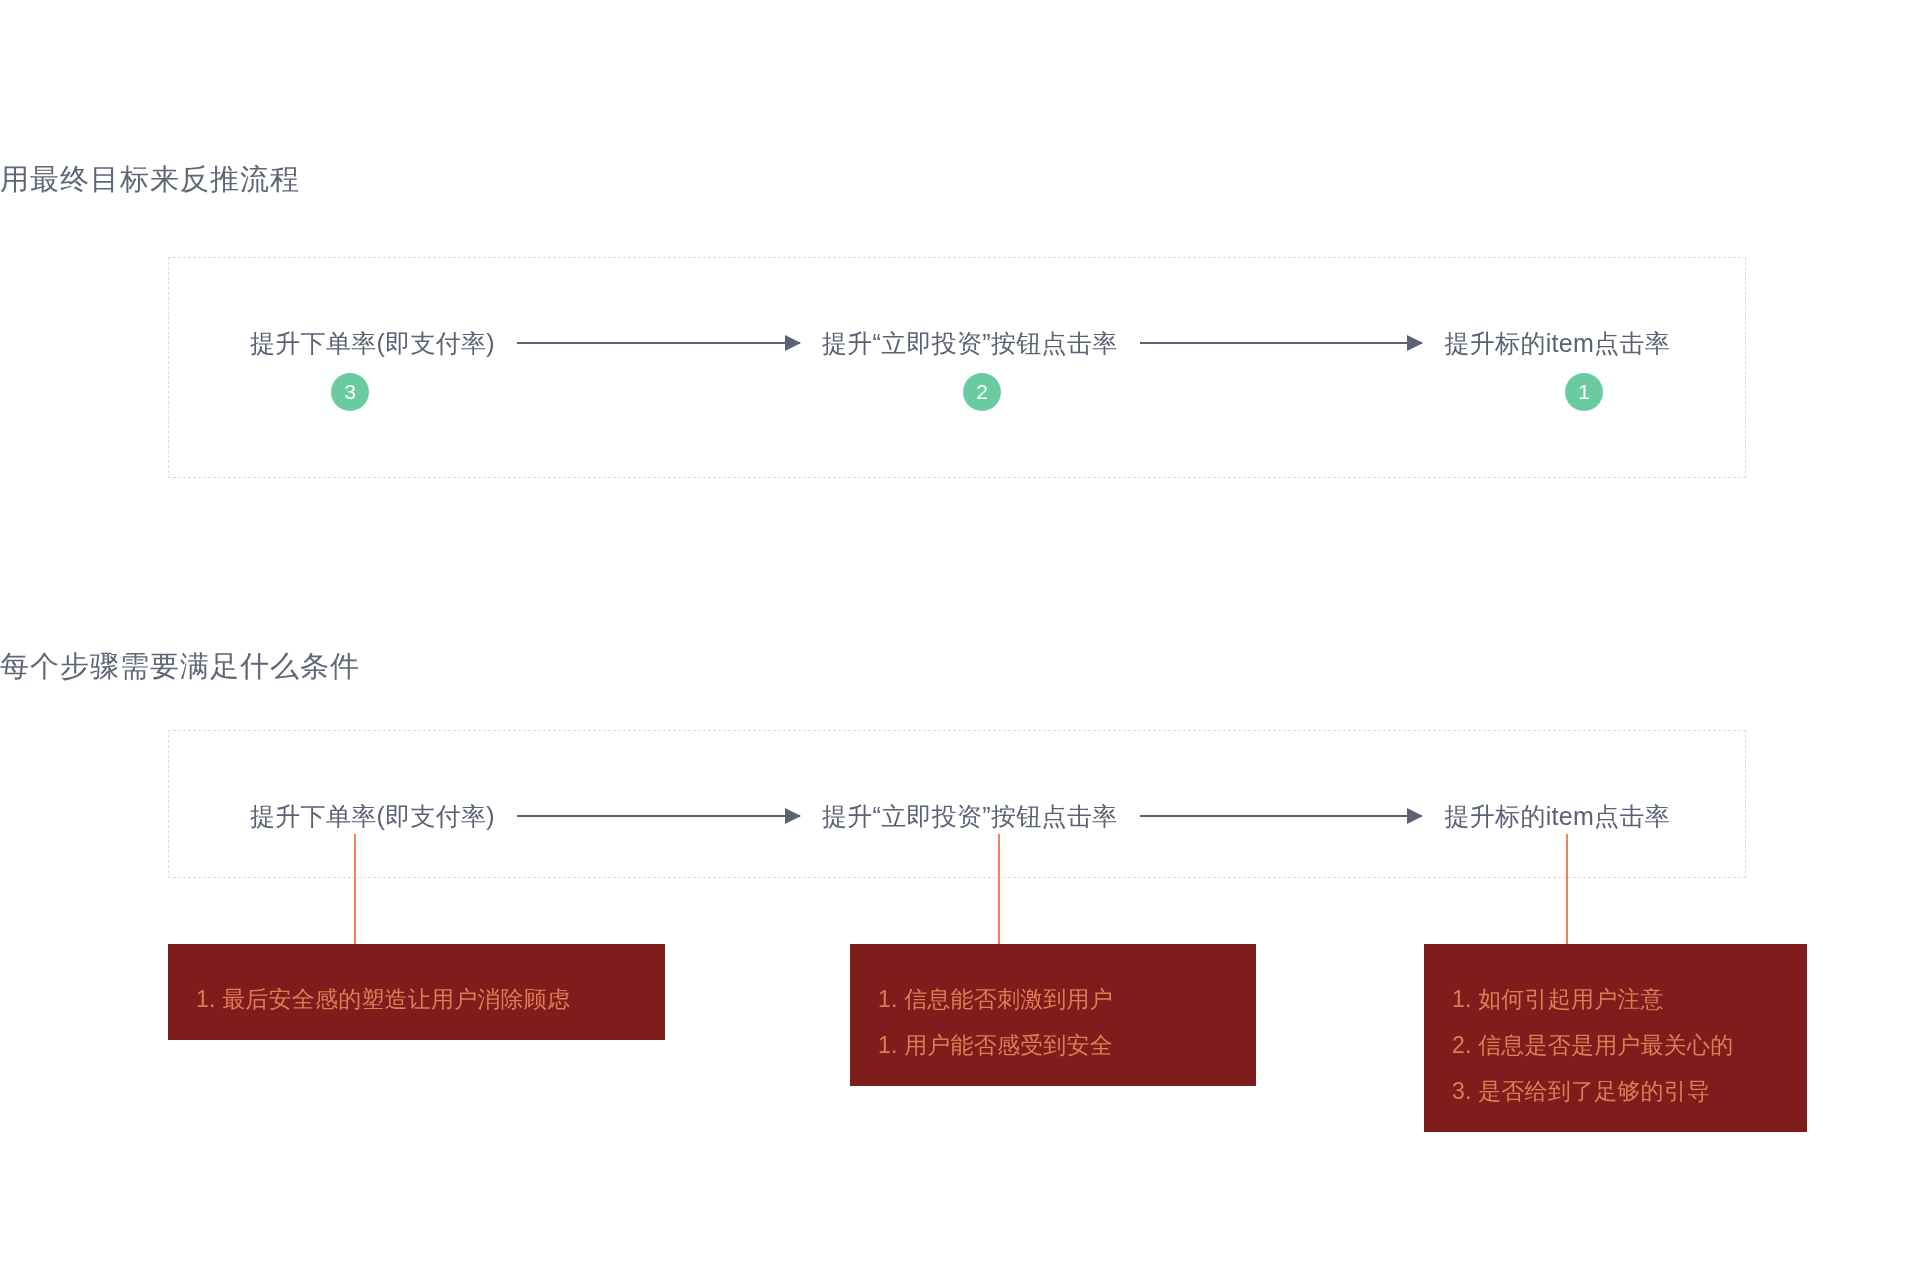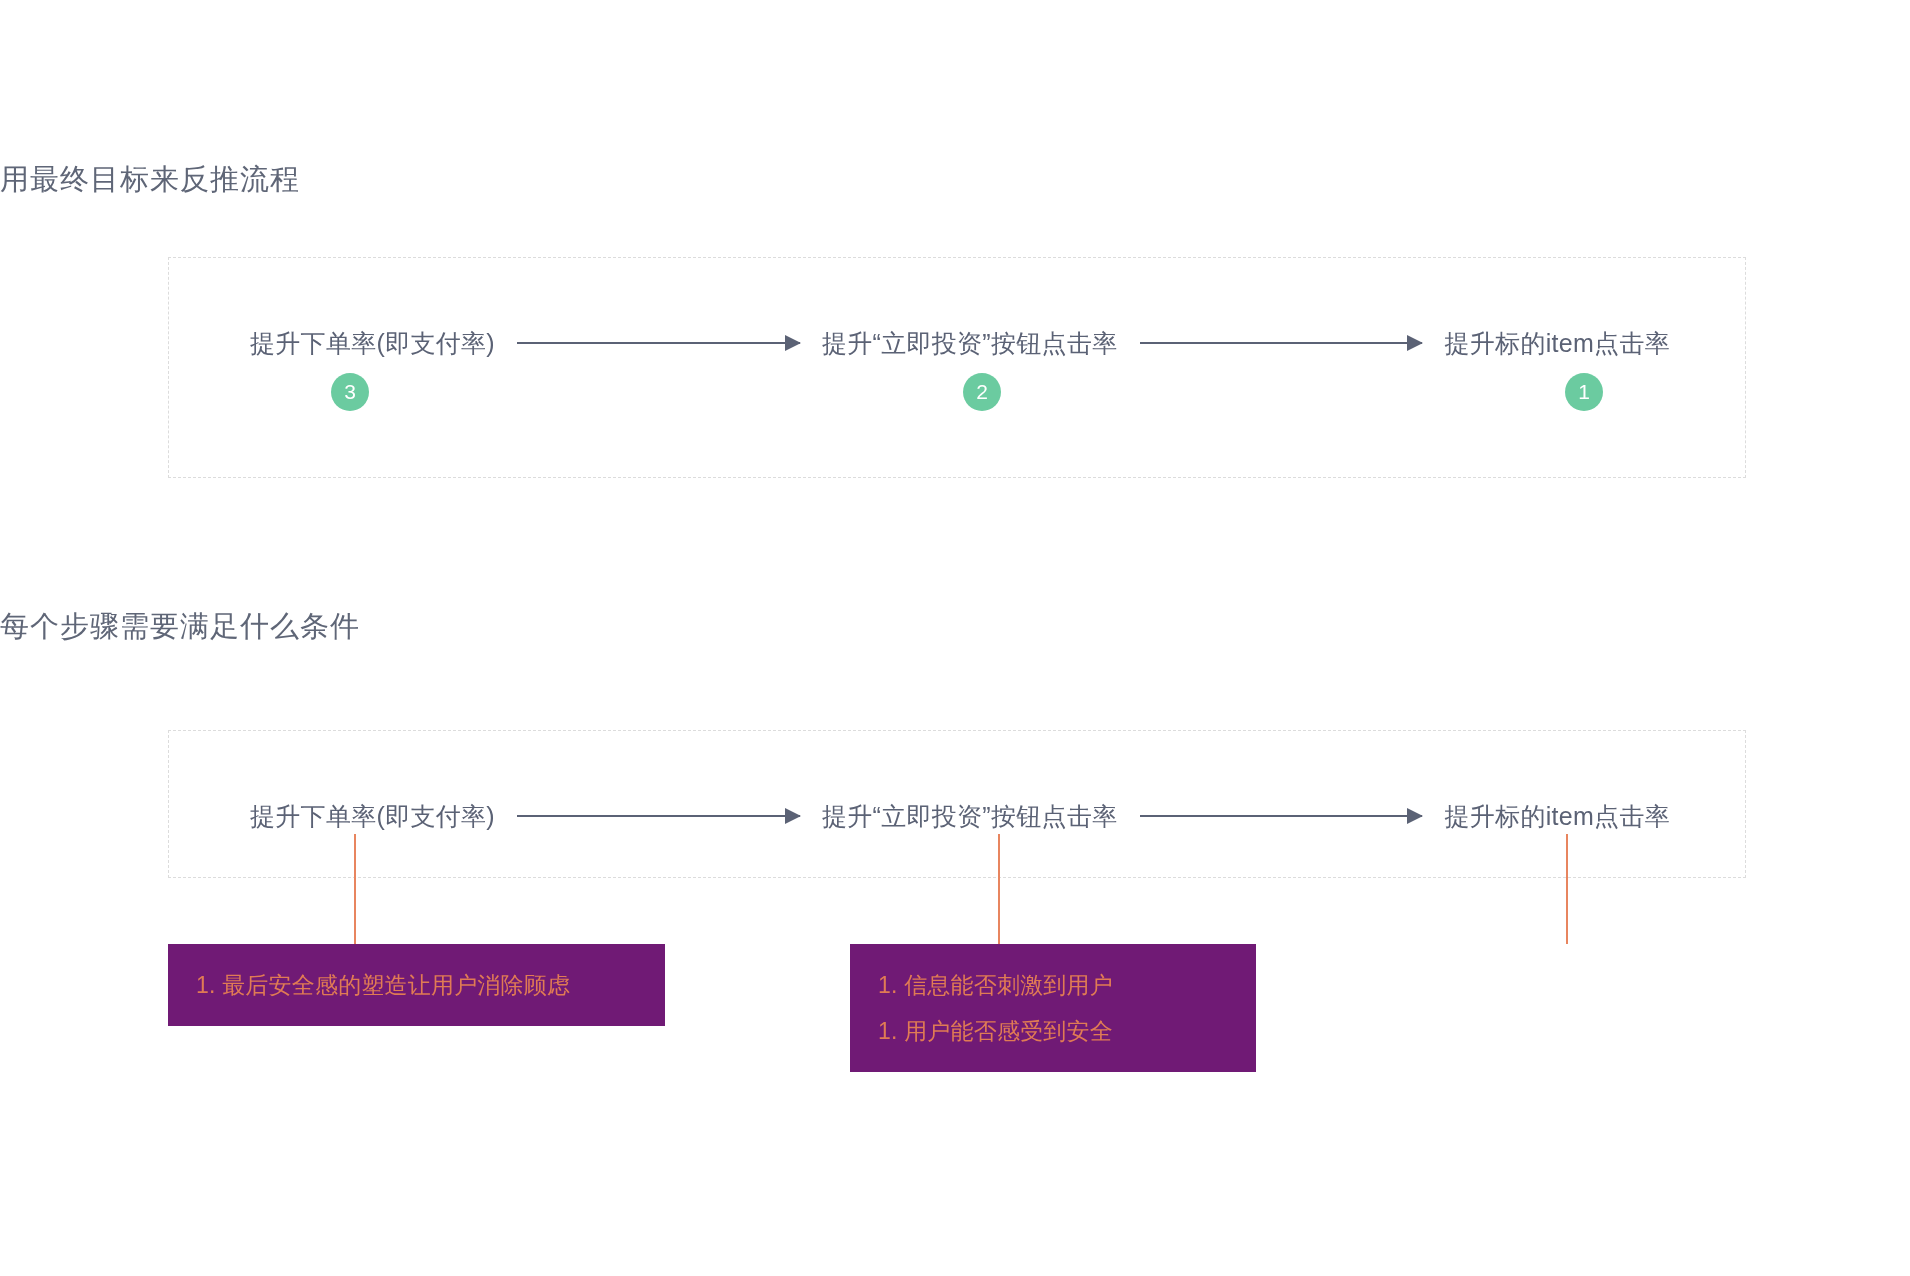--- a/index.html
+++ b/index.html
@@ -27,21 +27,21 @@
   .section-title {
     position: absolute;
     width: 1910px;
     font-size: 29px;
     color: #5f6677;
     letter-spacing: 1px;
     font-weight: 400;
     white-space: nowrap;
   }
   #title-1 { top: 160px; }
-  #title-2 { top: 607px; }
+  #title-2 { top: 647px; }
 
   
   .dashed-box {
     position: absolute;
     border: 1.6px dashed #dcdcdc;
     box-sizing: border-box;
     background: transparent;
   }
   #flow-box-1 {
     left: 168px;
@@ -136,22 +136,22 @@
     width: 2px;
     background: #e8855f;
   }
   #stem-1 { left: 354px;  top: 834px; height: 110px; }
   #stem-2 { left: 998px;  top: 834px; height: 110px; }
   #stem-3 { left: 1566px; top: 834px; height: 110px; }
 
   
   .note-box {
     position: absolute;
-    background: #701a75;
-    padding: 18px 28px 18px 28px;
+    background: #7f1d1d;
+    padding: 32px 28px 18px 28px;
     box-sizing: border-box;
   }
   .note-line {
     font-size: 23px;
     color: #e07b54;
     line-height: 46px;
     white-space: nowrap;
     letter-spacing: 0.2px;
   }
   #note-1 { left: 168px;  top: 944px; width: 497px; }
@@ -219,14 +219,19 @@
 
   <div class="note-box" id="note-1">
     <div class="note-line">1. 最后安全感的塑造让用户消除顾虑</div>
   </div>
 
   <div class="note-box" id="note-2">
     <div class="note-line">1. 信息能否刺激到用户</div>
     <div class="note-line">1. 用户能否感受到安全</div>
   </div>
 
+  <div class="note-box" id="note-3">
+    <div class="note-line">1. 如何引起用户注意</div>
+    <div class="note-line">2. 信息是否是用户最关心的</div>
+    <div class="note-line">3. 是否给到了足够的引导</div>
+  </div>
 
 </div>
 
 </body></html>

